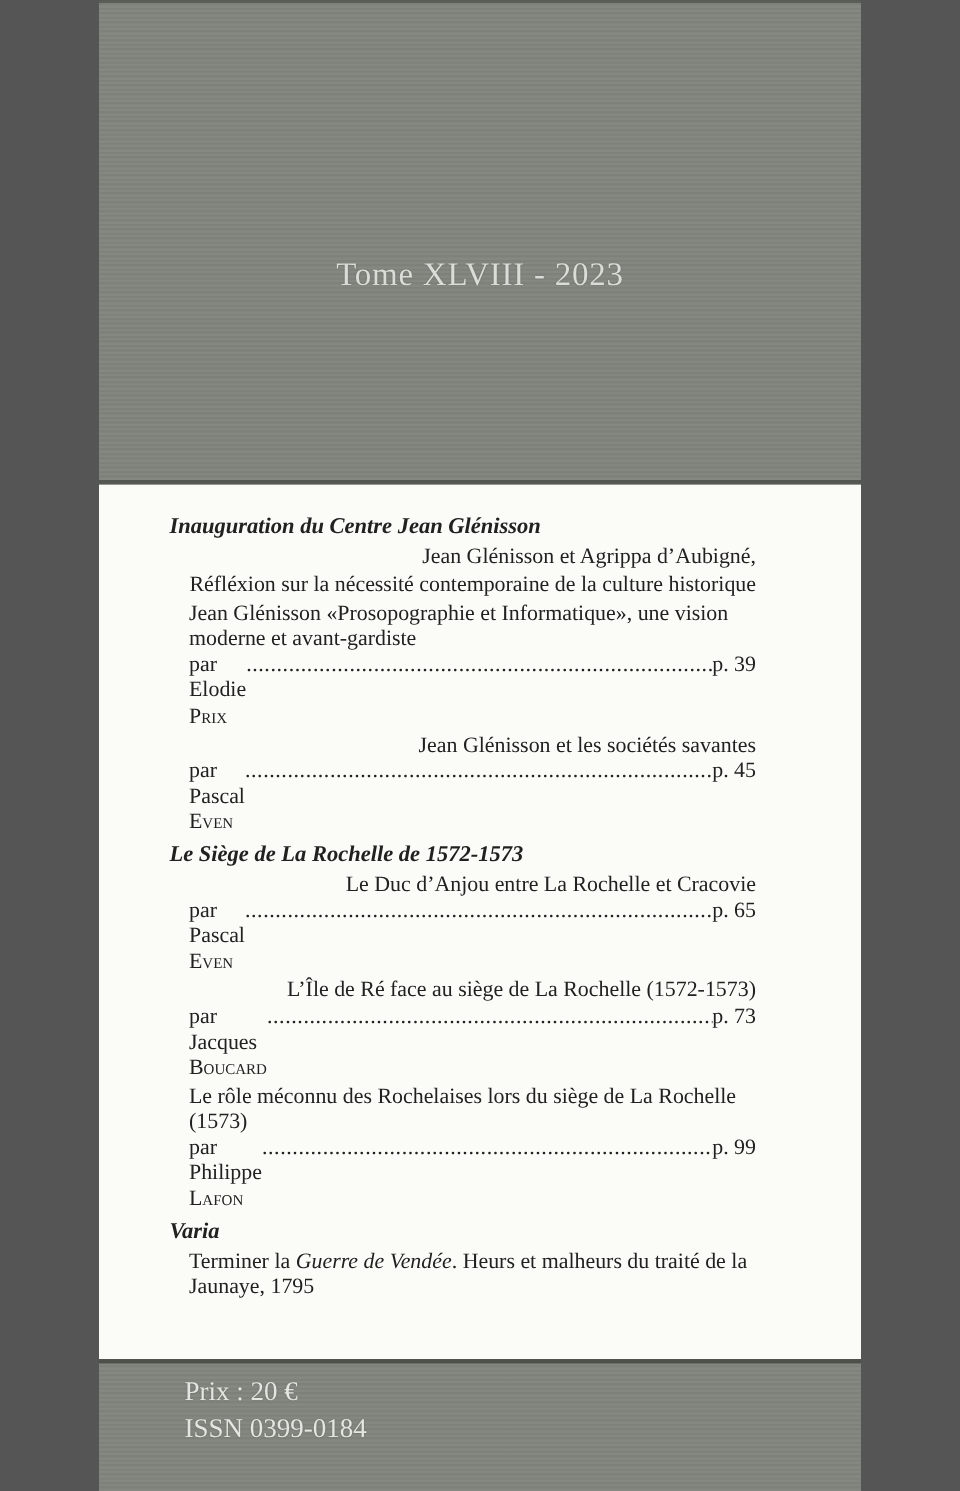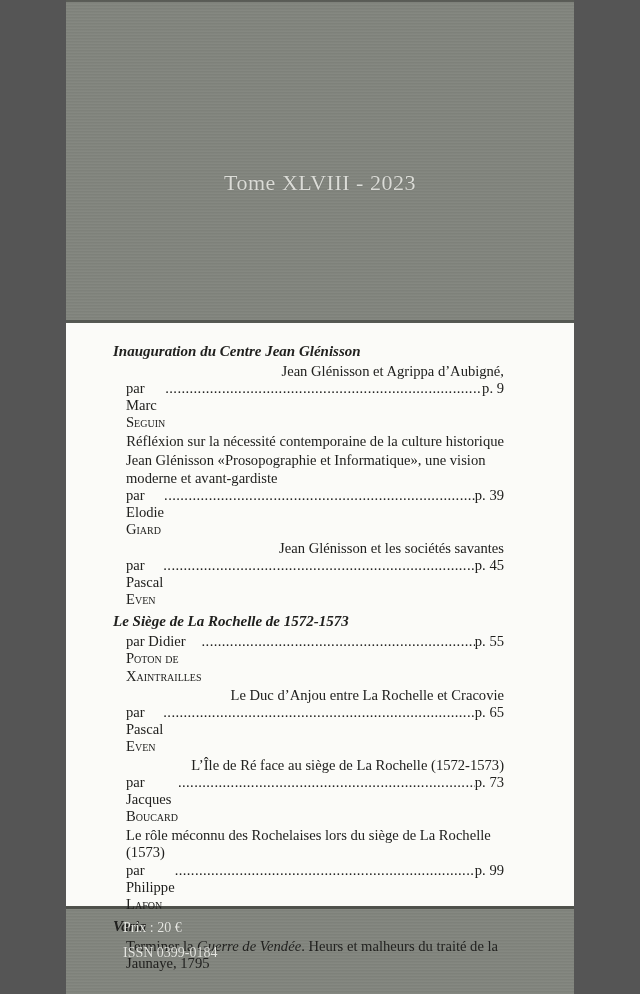--- a/index.html
+++ b/index.html
@@ -69,81 +69,71 @@
   }
   .leader::after{
     content:"........................................................................................................................................................................................................................";
     letter-spacing:0.4px;
   }
   .page-num{white-space:nowrap;}
   
   .price-block{
     padding:9px 0 0 57px;
     color:#e5e6e1;
-    font-size:14px;
+    font-size:18px;
     line-height:25px;
     text-shadow:0 0 1px rgba(0,0,0,0.25);
   }
 </style>
 </head>
 <body>
 
 <div class="page">
 
   <div class="band band-top">
     <div class="tome-title">Tome XLVIII - 2023</div>
   </div>
 
   <div class="content">
       <div class="toc-section">
         <div class="toc-heading bold-italic">Inauguration du Centre Jean Glénisson</div>
         <div class="toc-entry indented">
           <div class="toc-line">
             <span class="segs"><span>Jean Glénisson et Agrippa d’Aubigné,</span></span>
           </div>
-          <div class="toc-line">
-            <span class="segs"><span>par Marc </span><span class="sc">Seguin</span></span>
-            <span class="leader"></span>
-            <span class="page-num">p. 9</span>
-          </div>
         </div>
         <div class="toc-entry indented">
           <div class="toc-line">
             <span class="segs"><span>Réfléxion sur la nécessité contemporaine de la culture historique</span></span>
           </div>
         </div>
         <div class="toc-entry indented">
           <div class="toc-line">
             <span class="segs"><span>Jean Glénisson «Prosopographie et Informatique», une vision moderne et avant-gardiste</span></span>
           </div>
           <div class="toc-line">
-            <span class="segs"><span>par Elodie </span><span class="sc">Giard</span></span>
+            <span class="segs"><span>par Elodie </span><span class="sc">Prix</span></span>
             <span class="leader"></span>
             <span class="page-num">p. 39</span>
           </div>
         </div>
         <div class="toc-entry indented">
           <div class="toc-line">
             <span class="segs"><span>Jean Glénisson et les sociétés savantes</span></span>
           </div>
           <div class="toc-line">
             <span class="segs"><span>par Pascal </span><span class="sc">Even</span></span>
             <span class="leader"></span>
             <span class="page-num">p. 45</span>
           </div>
         </div>
       </div>
       <div class="toc-section">
         <div class="toc-heading bold-italic">Le Siège de La Rochelle de 1572-1573</div>
         <div class="toc-entry indented">
-          <div class="toc-line">
-            <span class="segs"><span>par Didier </span><span class="sc">Poton de Xaintrailles</span></span>
-            <span class="leader"></span>
-            <span class="page-num">p. 55</span>
-          </div>
         </div>
         <div class="toc-entry indented">
           <div class="toc-line">
             <span class="segs"><span>Le Duc d’Anjou entre La Rochelle et Cracovie</span></span>
           </div>
           <div class="toc-line">
             <span class="segs"><span>par Pascal </span><span class="sc">Even</span></span>
             <span class="leader"></span>
             <span class="page-num">p. 65</span>
           </div>

